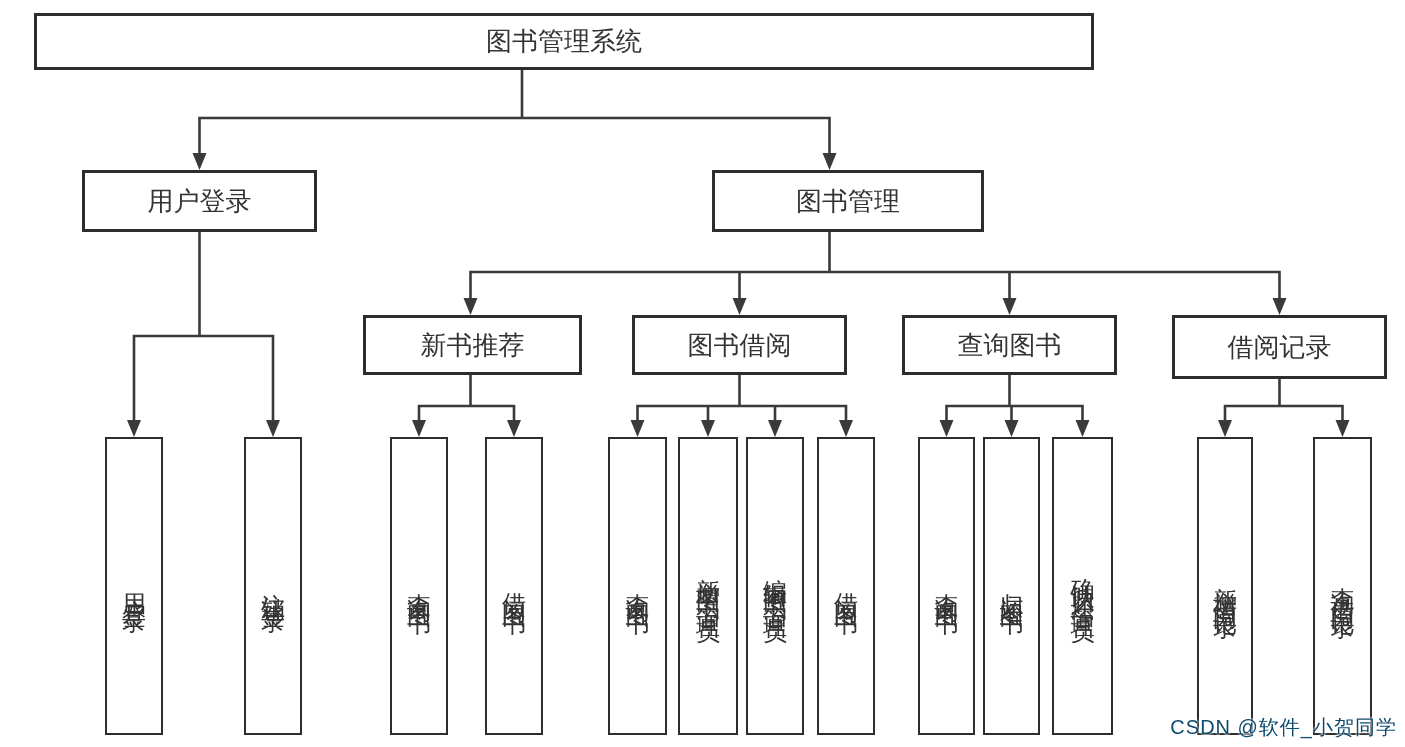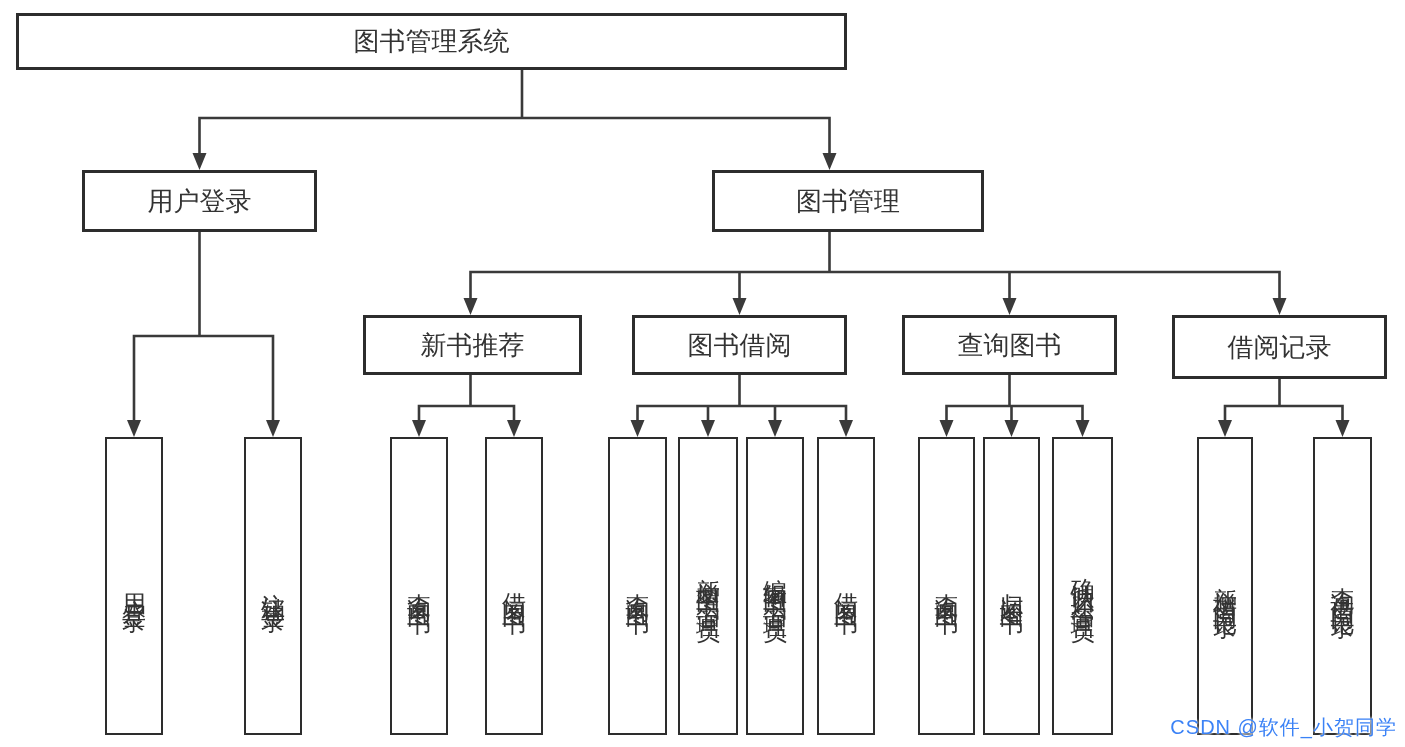--- a/index.html
+++ b/index.html
@@ -38,21 +38,21 @@
     writing-mode: vertical-rl;
     text-orientation: mixed;
     letter-spacing: 6px;
     line-height: 1;
   }
   .watermark {
     position: absolute;
     right: 8px;
     bottom: 6px;
     font-size: 20px;
-    color: #3b82f6;
+    color: #0c4a6e;
     letter-spacing: 1px;
     z-index: 3;
     text-shadow: 0 0 3px #ffffff, 0 0 3px #ffffff;
     white-space: nowrap;
   }
 </style>
 </head>
 <body>
 
 <div class="canvas">
@@ -83,21 +83,21 @@
       <polygon points="768,420 782,420 775,437"></polygon>
       <polygon points="839,420 853,420 846,437"></polygon>
       <polygon points="939.5,420 953.5,420 946.5,437"></polygon>
       <polygon points="1004.5,420 1018.5,420 1011.5,437"></polygon>
       <polygon points="1075.5,420 1089.5,420 1082.5,437"></polygon>
       <polygon points="1218,420 1232,420 1225,437"></polygon>
       <polygon points="1335.5,420 1349.5,420 1342.5,437"></polygon>
     </g>
   </svg>
 
-  <div class="box" style="left:16px;top:13px;width:831px;height:57px">
+  <div class="box" style="left:34px;top:13px;width:1060px;height:57px">
     <span>图书管理系统</span>
   </div>
 
   <div class="box" style="left:82px;top:170px;width:235px;height:62px">
     <span>用户登录</span>
   </div>
   <div class="box" style="left:712px;top:170px;width:272px;height:62px">
     <span>图书管理</span>
   </div>
 

